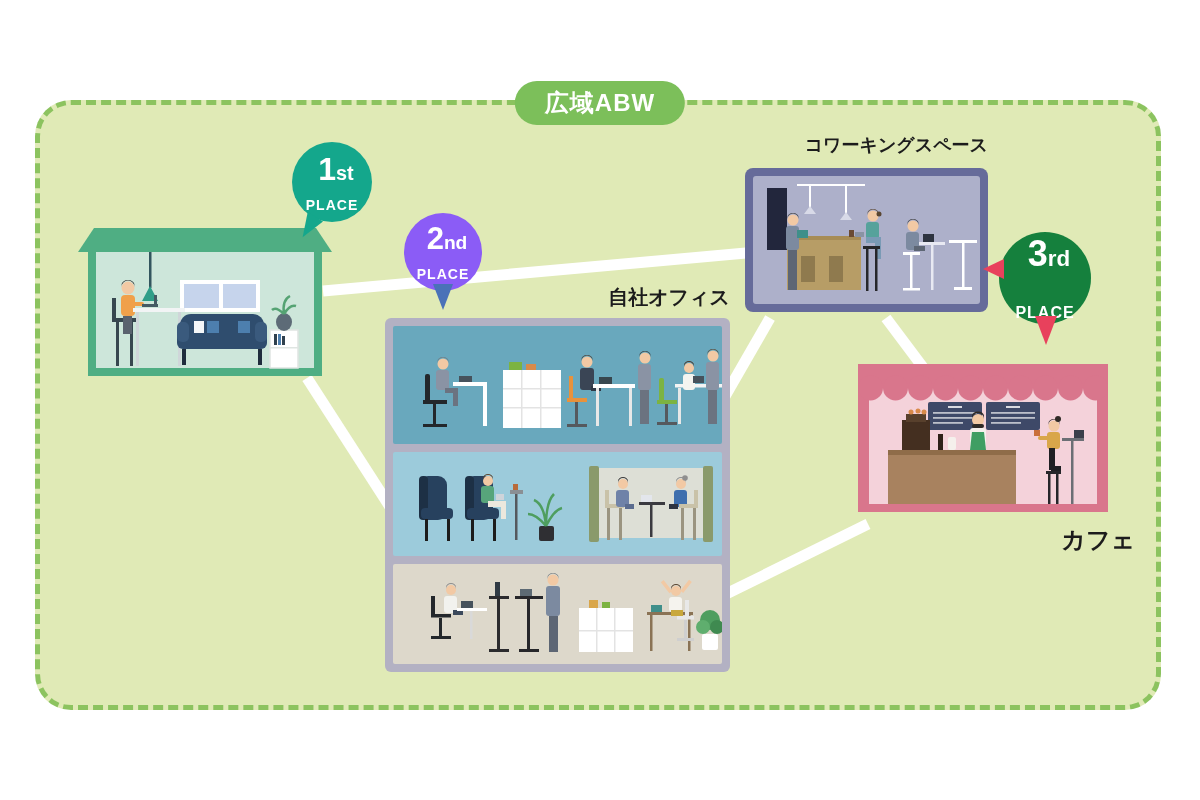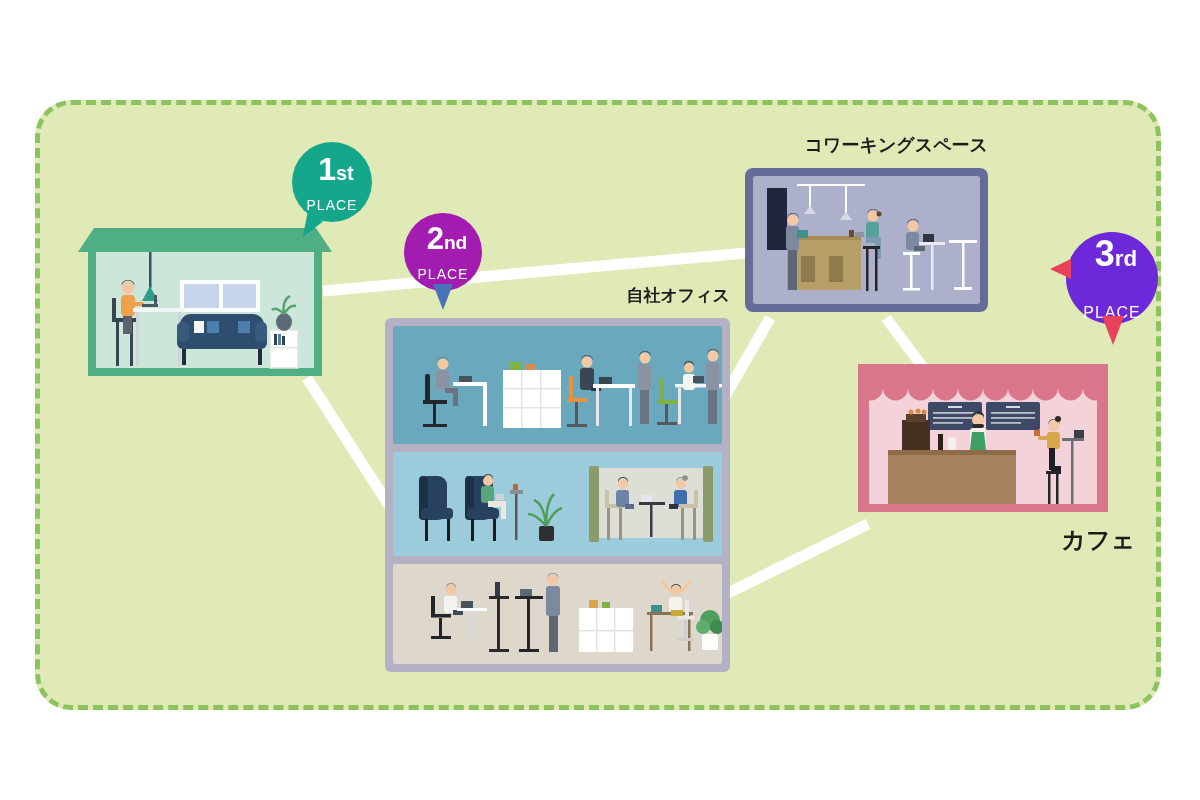--- a/index.html
+++ b/index.html
@@ -24,41 +24,41 @@
     font-size:24px;padding:6px 30px;}
   .pill.office-abw{left:192px;top:578px;background:#3a6cb8;font-size:22px;padding:7px 26px;}
 
   
   .badge{
     position:absolute;border-radius:50%;color:#fff;display:flex;flex-direction:column;
     align-items:center;justify-content:center;z-index:3;line-height:1;
   }
   .badge .rank{font-weight:bold;margin-left:8px;}
   .badge .rank .suffix{font-size:.62em;}
-  .badge .word{letter-spacing:1px;margin-top:13px;font-weight:normal;}
+  .badge .word{letter-spacing:1px;margin-top:13px;font-weight:bold;}
   .badge-1{left:292px;top:142px;width:80px;height:80px;background:#14a78c;}
   .badge-1 .rank{font-size:32px;} .badge-1 .word{font-size:14px;}
-  .badge-2{left:404px;top:213px;width:78px;height:78px;background:#a21caf;}
+  .badge-2{left:404px;top:213px;width:78px;height:78px;background:#8b5cf6;}
   .badge-2 .rank{font-size:31px;} .badge-2 .word{font-size:14px;}
-  .badge-3{left:1066px;top:232px;width:92px;height:92px;background:#6d28d9;gap:20px;}
+  .badge-3{left:999px;top:232px;width:92px;height:92px;background:#15803d;gap:20px;}
   .badge-3 .rank{font-size:36px;} .badge-3 .word{font-size:16px;}
   .tail{position:absolute;width:0;height:0;}
   .tail.down{border-left:10px solid transparent;border-right:10px solid transparent;}
   .t1{left:8px;bottom:-17px;border-left:9px solid transparent;border-right:9px solid transparent;
       border-top:24px solid #14a78c;transform:rotate(32deg);}
   .t2{left:50%;margin-left:-10px;bottom:-19px;border-top:26px solid #4a72b8;}
   .t3d{left:36px;bottom:-21px;border-left:11px solid transparent;border-right:11px solid transparent;
       border-top:29px solid #e8415c;}
   .t3l{left:-16px;top:27px;border-top:10px solid transparent;border-bottom:10px solid transparent;
       border-right:21px solid #e8415c;}
 
   
   .loc-label{position:absolute;color:#1c1c1c;font-weight:600;text-align:right;z-index:2;}
   .lbl-home{left:78px;top:194px;width:254px;font-size:20px;}
-  .lbl-office{left:385px;top:284px;width:345px;font-size:17px;}
+  .lbl-office{left:385px;top:284px;width:345px;font-size:20px;}
   .lbl-coworking{left:745px;top:133px;width:243px;font-size:18px;}
   .lbl-cafe{left:1015px;top:524px;width:120px;font-size:24px;}
 
   
   .building{position:absolute;z-index:2;}
   .home{left:78px;top:226px;width:254px;height:150px;}
   .office{
     left:385px;top:318px;width:345px;height:354px;background:#b3b1c3;border-radius:6px;
     box-sizing:border-box;padding:8px;display:flex;flex-direction:column;gap:8px;
   }
@@ -82,20 +82,21 @@
   <div class="abw-area"></div>
 
   <svg class="connector-layer" width="1200" height="800" viewBox="0 0 1200 800">
     <line x1="323" y1="291" x2="746" y2="253" stroke="#ffffff" stroke-width="11"></line>
     <line x1="307" y1="378" x2="392" y2="510" stroke="#ffffff" stroke-width="11"></line>
     <line x1="770" y1="318" x2="724" y2="398" stroke="#ffffff" stroke-width="11"></line>
     <line x1="886" y1="318" x2="934" y2="382" stroke="#ffffff" stroke-width="11"></line>
     <line x1="726" y1="594" x2="868" y2="524" stroke="#ffffff" stroke-width="11"></line>
   </svg>
 
+  <div class="pill title">広域ABW</div>
 
   <div class="badge badge-1">
     <div class="rank"><span>1</span><span class="suffix">st</span></div>
     <div class="word">PLACE</div>
     <div class="tail t1"></div>
   </div>
   <div class="badge badge-2">
     <div class="rank"><span>2</span><span class="suffix">nd</span></div>
     <div class="word">PLACE</div>
     <div class="tail down t2"></div>

